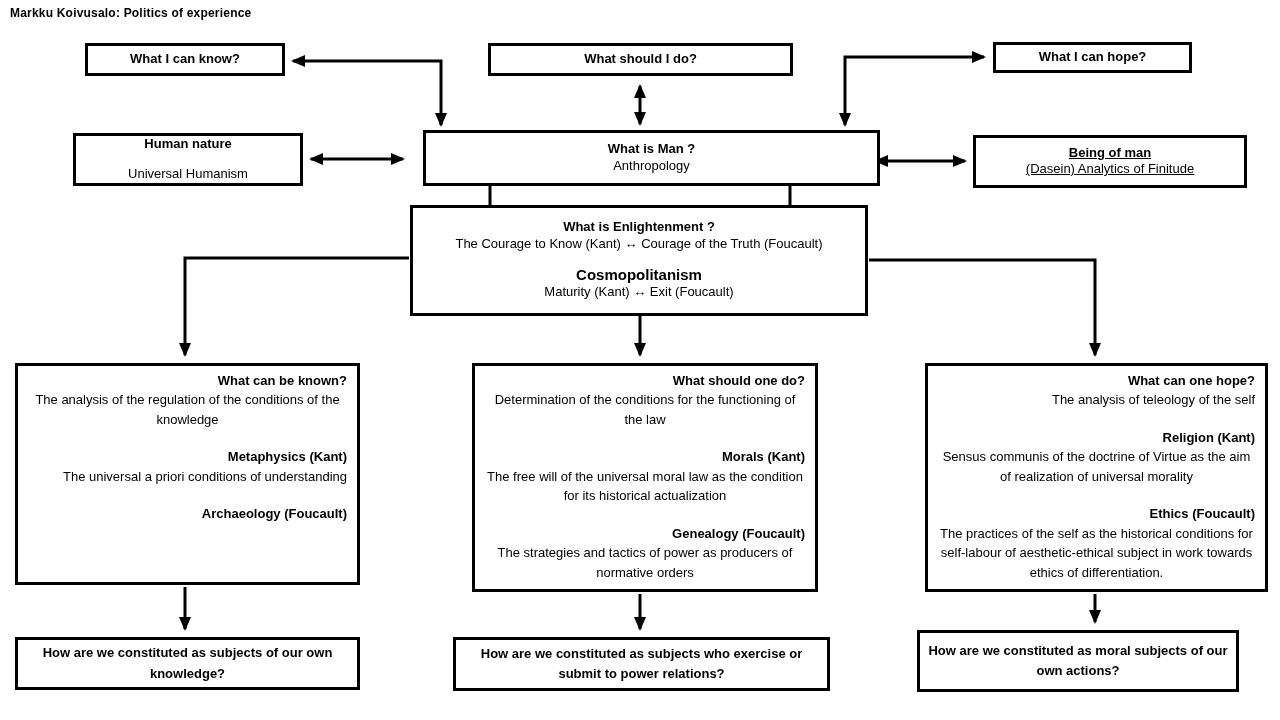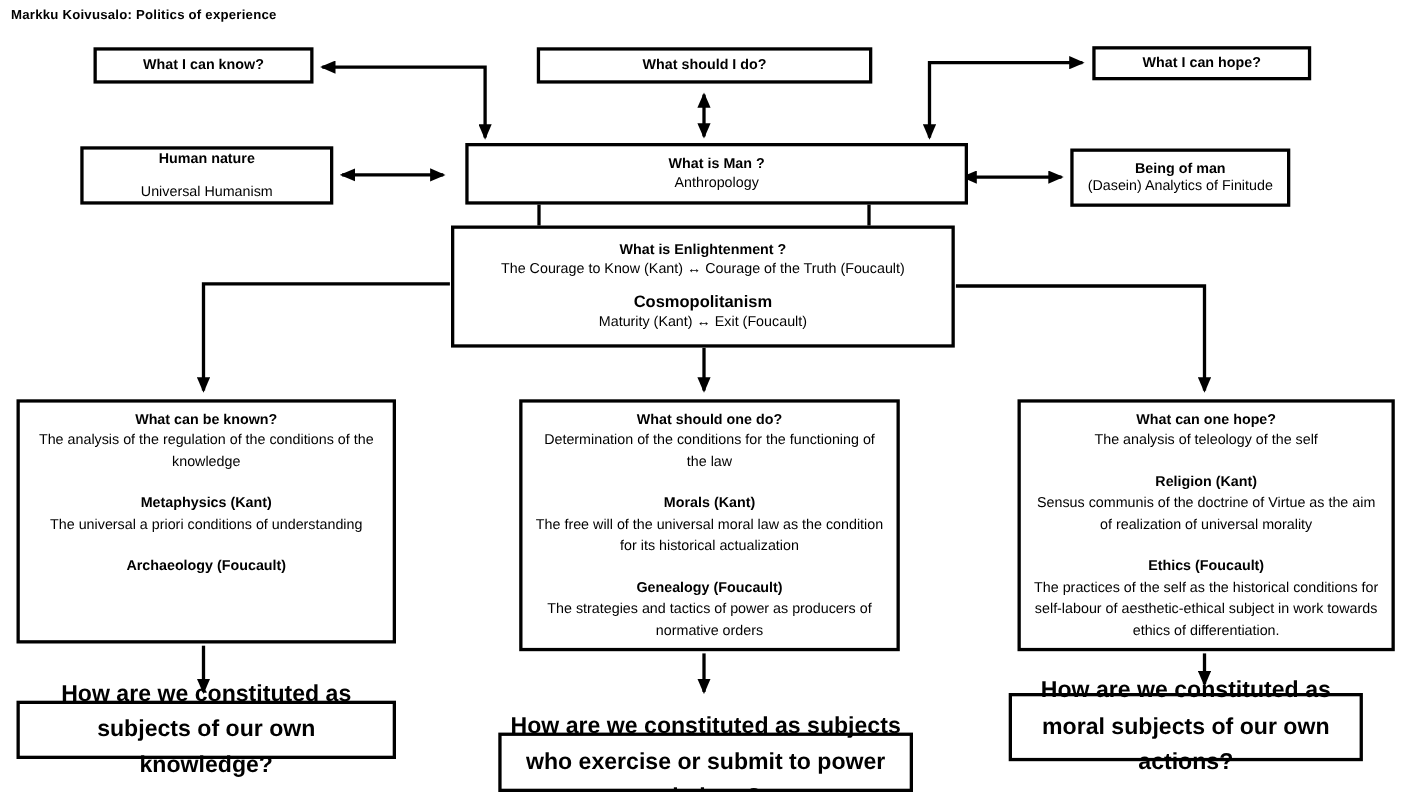--- a/index.html
+++ b/index.html
@@ -28,29 +28,29 @@
   .page-title {
     position: absolute;
     left: 10px; top: 6px;
     font-size: 12px;
     font-weight: bold;
     letter-spacing: 0.2px;
     z-index: 2;
   }
   .h1 { font-size: 13px; font-weight: bold; line-height: 1.25; }
   .sub { font-size: 13px; line-height: 1.3; }
-  .tall { justify-content: flex-start; padding: 7px 10px 6px 10px; }
+  .tall { justify-content: flex-start; padding: 7px 10px 6px 10px; align-items: flex-end; }
   .tall .h1 { margin-bottom: 1px; }
   .tall .intro { font-size: 13px; line-height: 1.5; margin-bottom: 18px; }
   .tall .sec-h { font-size: 13px; font-weight: bold; line-height: 1.5; }
   .tall .sec-b { font-size: 13px; line-height: 1.5; margin-bottom: 18px; }
   .enl { padding: 6px 8px; }
   .enl .sub { line-height: 1.45; }
   .enl .h2 { font-size: 15px; font-weight: bold; margin-top: 12px; }
-  .qbox { font-size: 21px; font-weight: bold; line-height: 1.55; padding: 2px 8px; }
+  .qbox { font-size: 13px; font-weight: bold; line-height: 1.55; padding: 2px 8px; }
 </style>
 </head>
 <body>
 
 <div class="canvas">
 
   <div class="page-title">Markku Koivusalo:  Politics  of experience</div>
 
   <svg class="wires" width="1280" height="720" viewBox="0 0 1280 720">
     <defs>
@@ -86,21 +86,21 @@
   </div>
 
   <div class="box" style="left:73px; top:133px; width:230px; height:53px;justify-content:space-between;">
     <div class="h1">Human nature</div>
     <div class="sub">Universal Humanism</div>
   </div>
   <div class="box" style="left:411px; top:130px; width:457px; height:56px;margin-left:12px;">
     <div class="h1">What is Man ?</div>
     <div class="sub">Anthropology</div>
   </div>
-  <div class="box" style="left:973px; top:135px; width:200px; height:53px;">
+  <div class="box" style="left:973px; top:135px; width:274px; height:53px;text-decoration:underline;">
     <div class="h1">Being of man</div>
     <div class="sub">(Dasein) Analytics of Finitude</div>
   </div>
 
   <div class="box enl" style="left:410px; top:205px; width:458px; height:111px;">
     <div class="h1">What is Enlightenment ?</div>
     <div class="sub">The Courage to Know (Kant) ↔  Courage of the Truth (Foucault)</div>
     <div class="h2">Cosmopolitanism</div>
     <div class="sub">Maturity (Kant) ↔  Exit (Foucault)</div>
   </div>
@@ -127,20 +127,20 @@
     <div class="intro">The analysis of teleology of the self</div>
     <div class="sec-h">Religion (Kant)</div>
     <div class="sec-b">Sensus communis of the doctrine of Virtue as the aim of realization of universal morality</div>
     <div class="sec-h">Ethics (Foucault)</div>
     <div class="sec-b">The practices of the self as the historical conditions for self-labour of aesthetic-ethical subject in work towards ethics of differentiation.</div>
   </div>
 
   <div class="box qbox" style="left:15px; top:637px; width:345px; height:53px;">
     <div>How are we constituted as subjects of our own knowledge?</div>
   </div>
-  <div class="box qbox" style="left:453px; top:666px; width:377px; height:54px;">
+  <div class="box qbox" style="left:453px; top:637px; width:377px; height:54px;">
     <div>How are we constituted as subjects who exercise or submit to power relations?</div>
   </div>
   <div class="box qbox" style="left:917px; top:630px; width:322px; height:62px;">
     <div>How are we constituted as moral subjects of our own actions?</div>
   </div>
 
 </div>
 
 </body></html>

